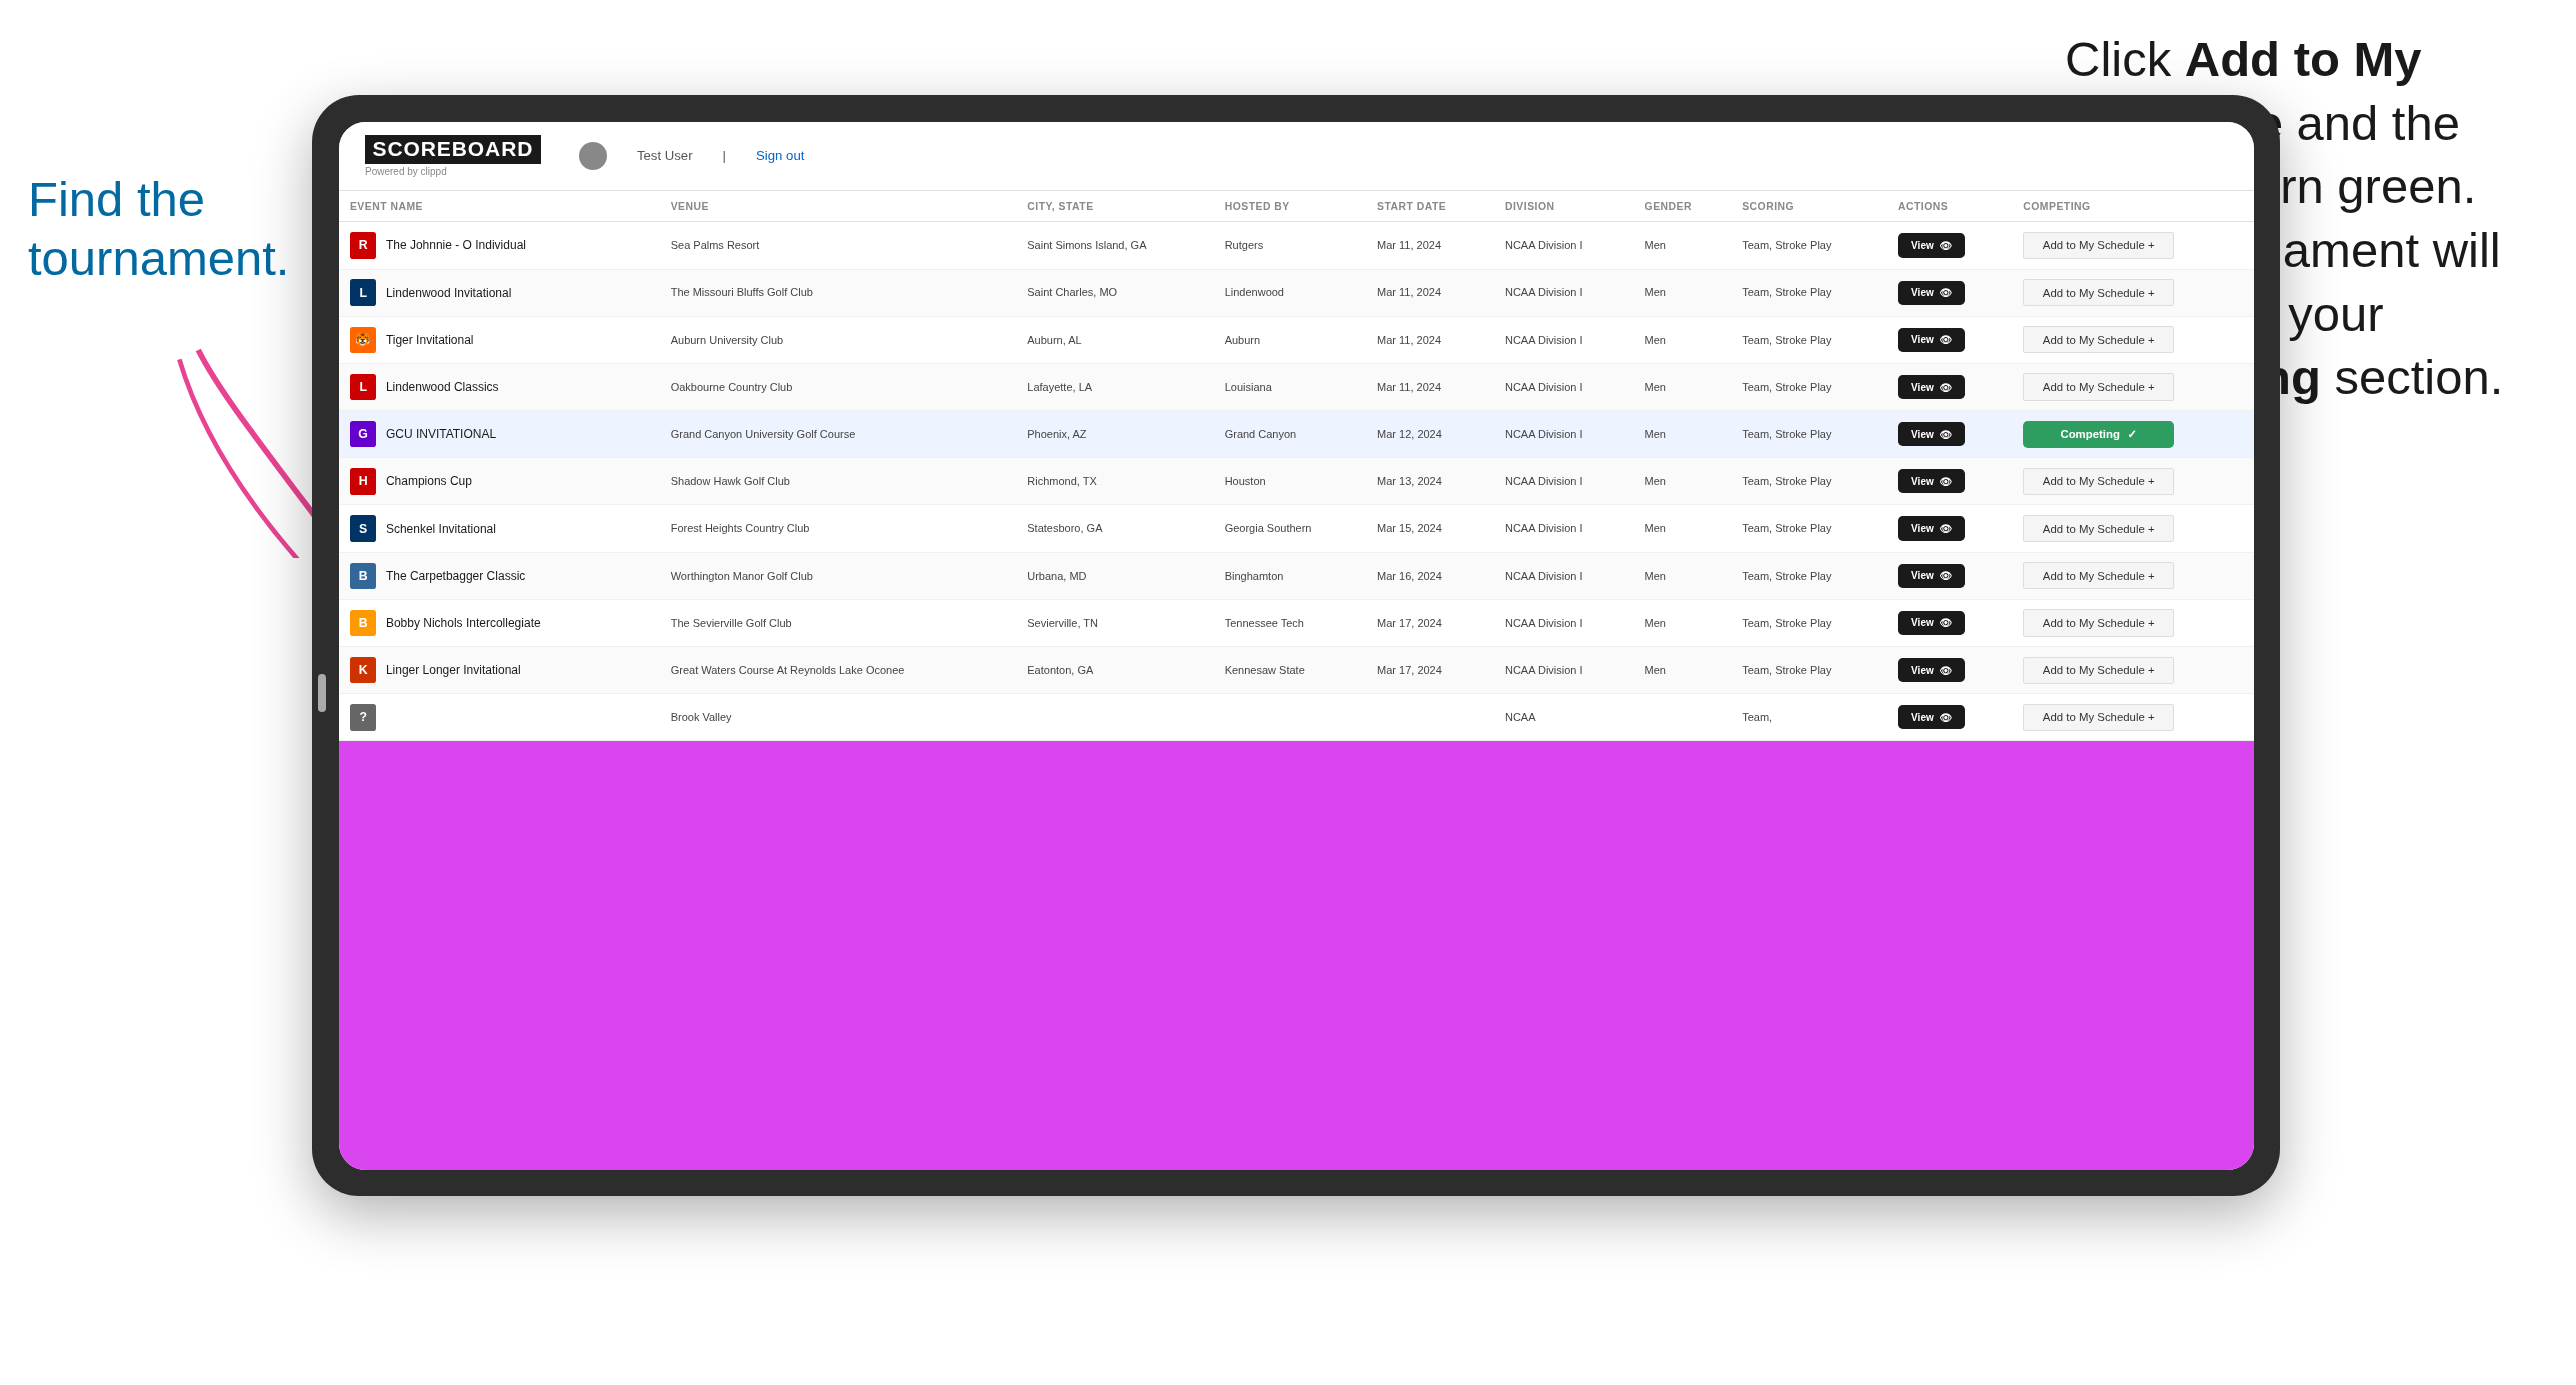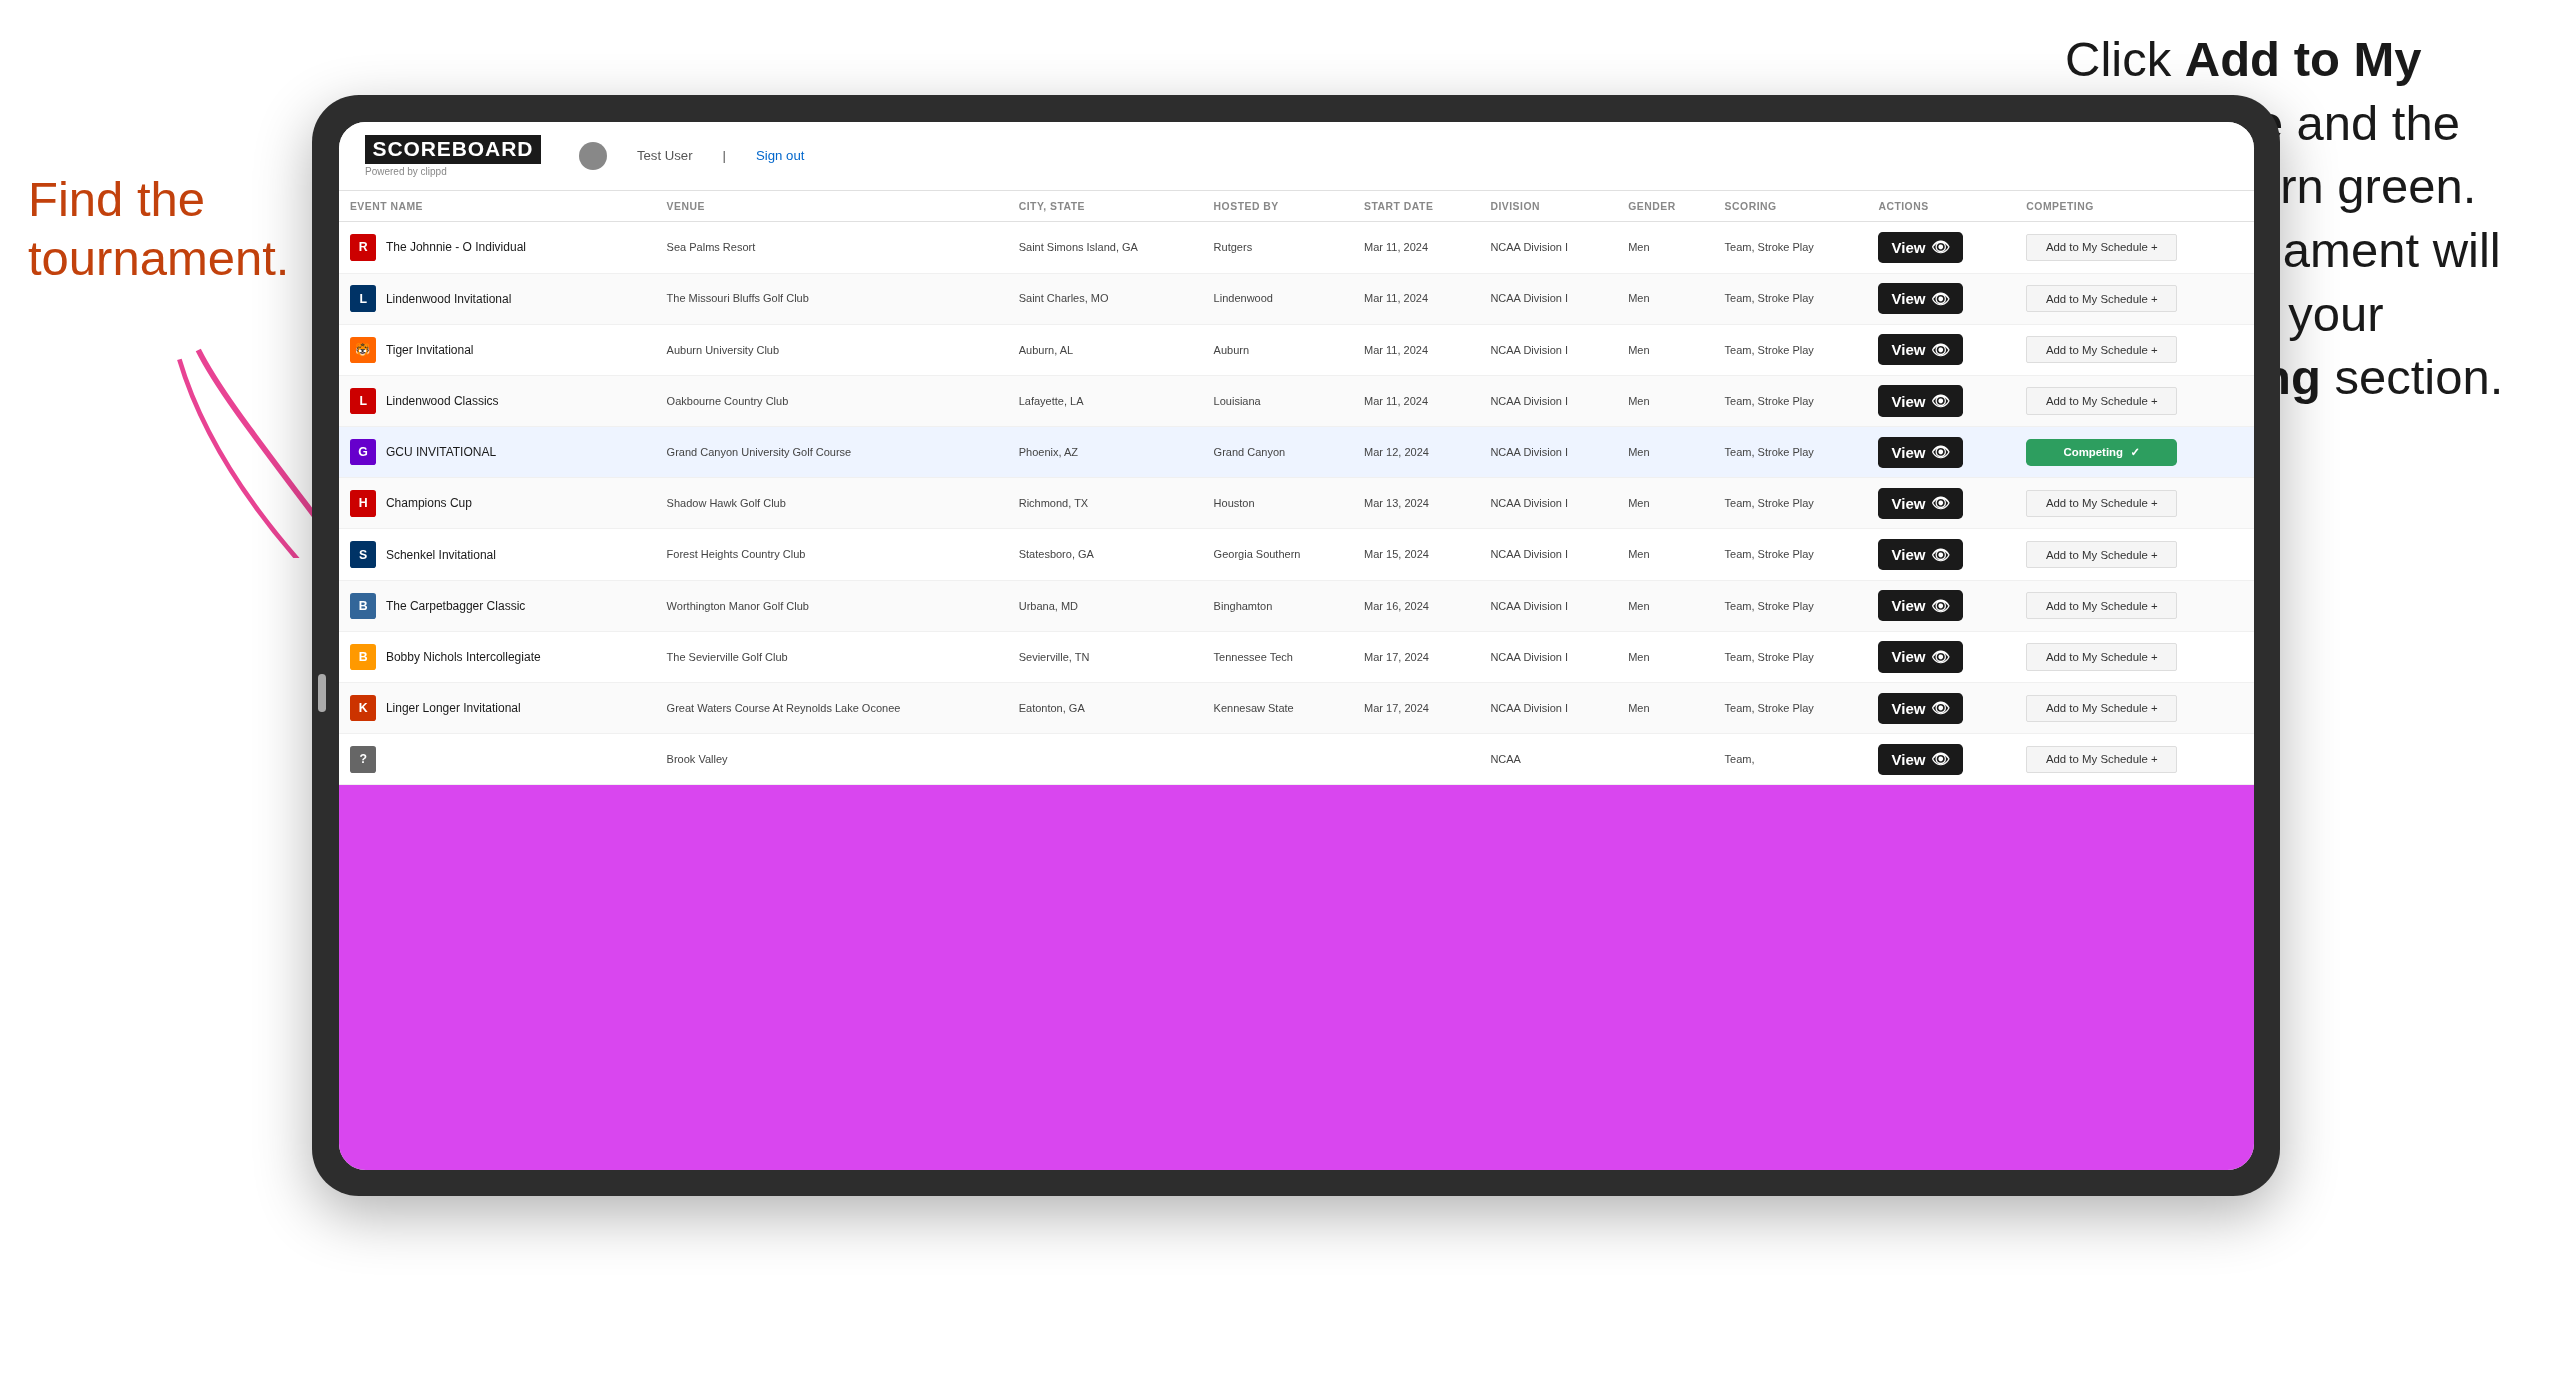--- a/index.html
+++ b/index.html
@@ -11,21 +11,21 @@
       position: relative;
       overflow: hidden;
     }
 
     
     .annotation-left {
       position: absolute;
       left: 28px;
       top: 170px;
       font-size: 49px;
-      color: #c2410c;
+      color: #0369a1;
       line-height: 1.2;
       max-width: 265px;
     }
 
     .annotation-right {
       position: absolute;
       right: 57px;
       top: 28px;
       font-size: 49px;
       color: #1a1a1a;
@@ -205,21 +205,21 @@
     }
 
     .view-btn {
       display: flex;
       align-items: center;
       gap: 5.7px;
       background: #1a1a1a;
       color: white;
       padding: 6.6px 13.2px;
       border-radius: 4.7px;
-      font-size: 15px;
+      font-size: 10px;
       font-weight: 600;
       cursor: pointer;
       white-space: nowrap;
       border: none;
     }
 
     .add-schedule-btn {
       background: #f5f5f5;
       border: 0.9px solid #ddd;
       color: #333;

